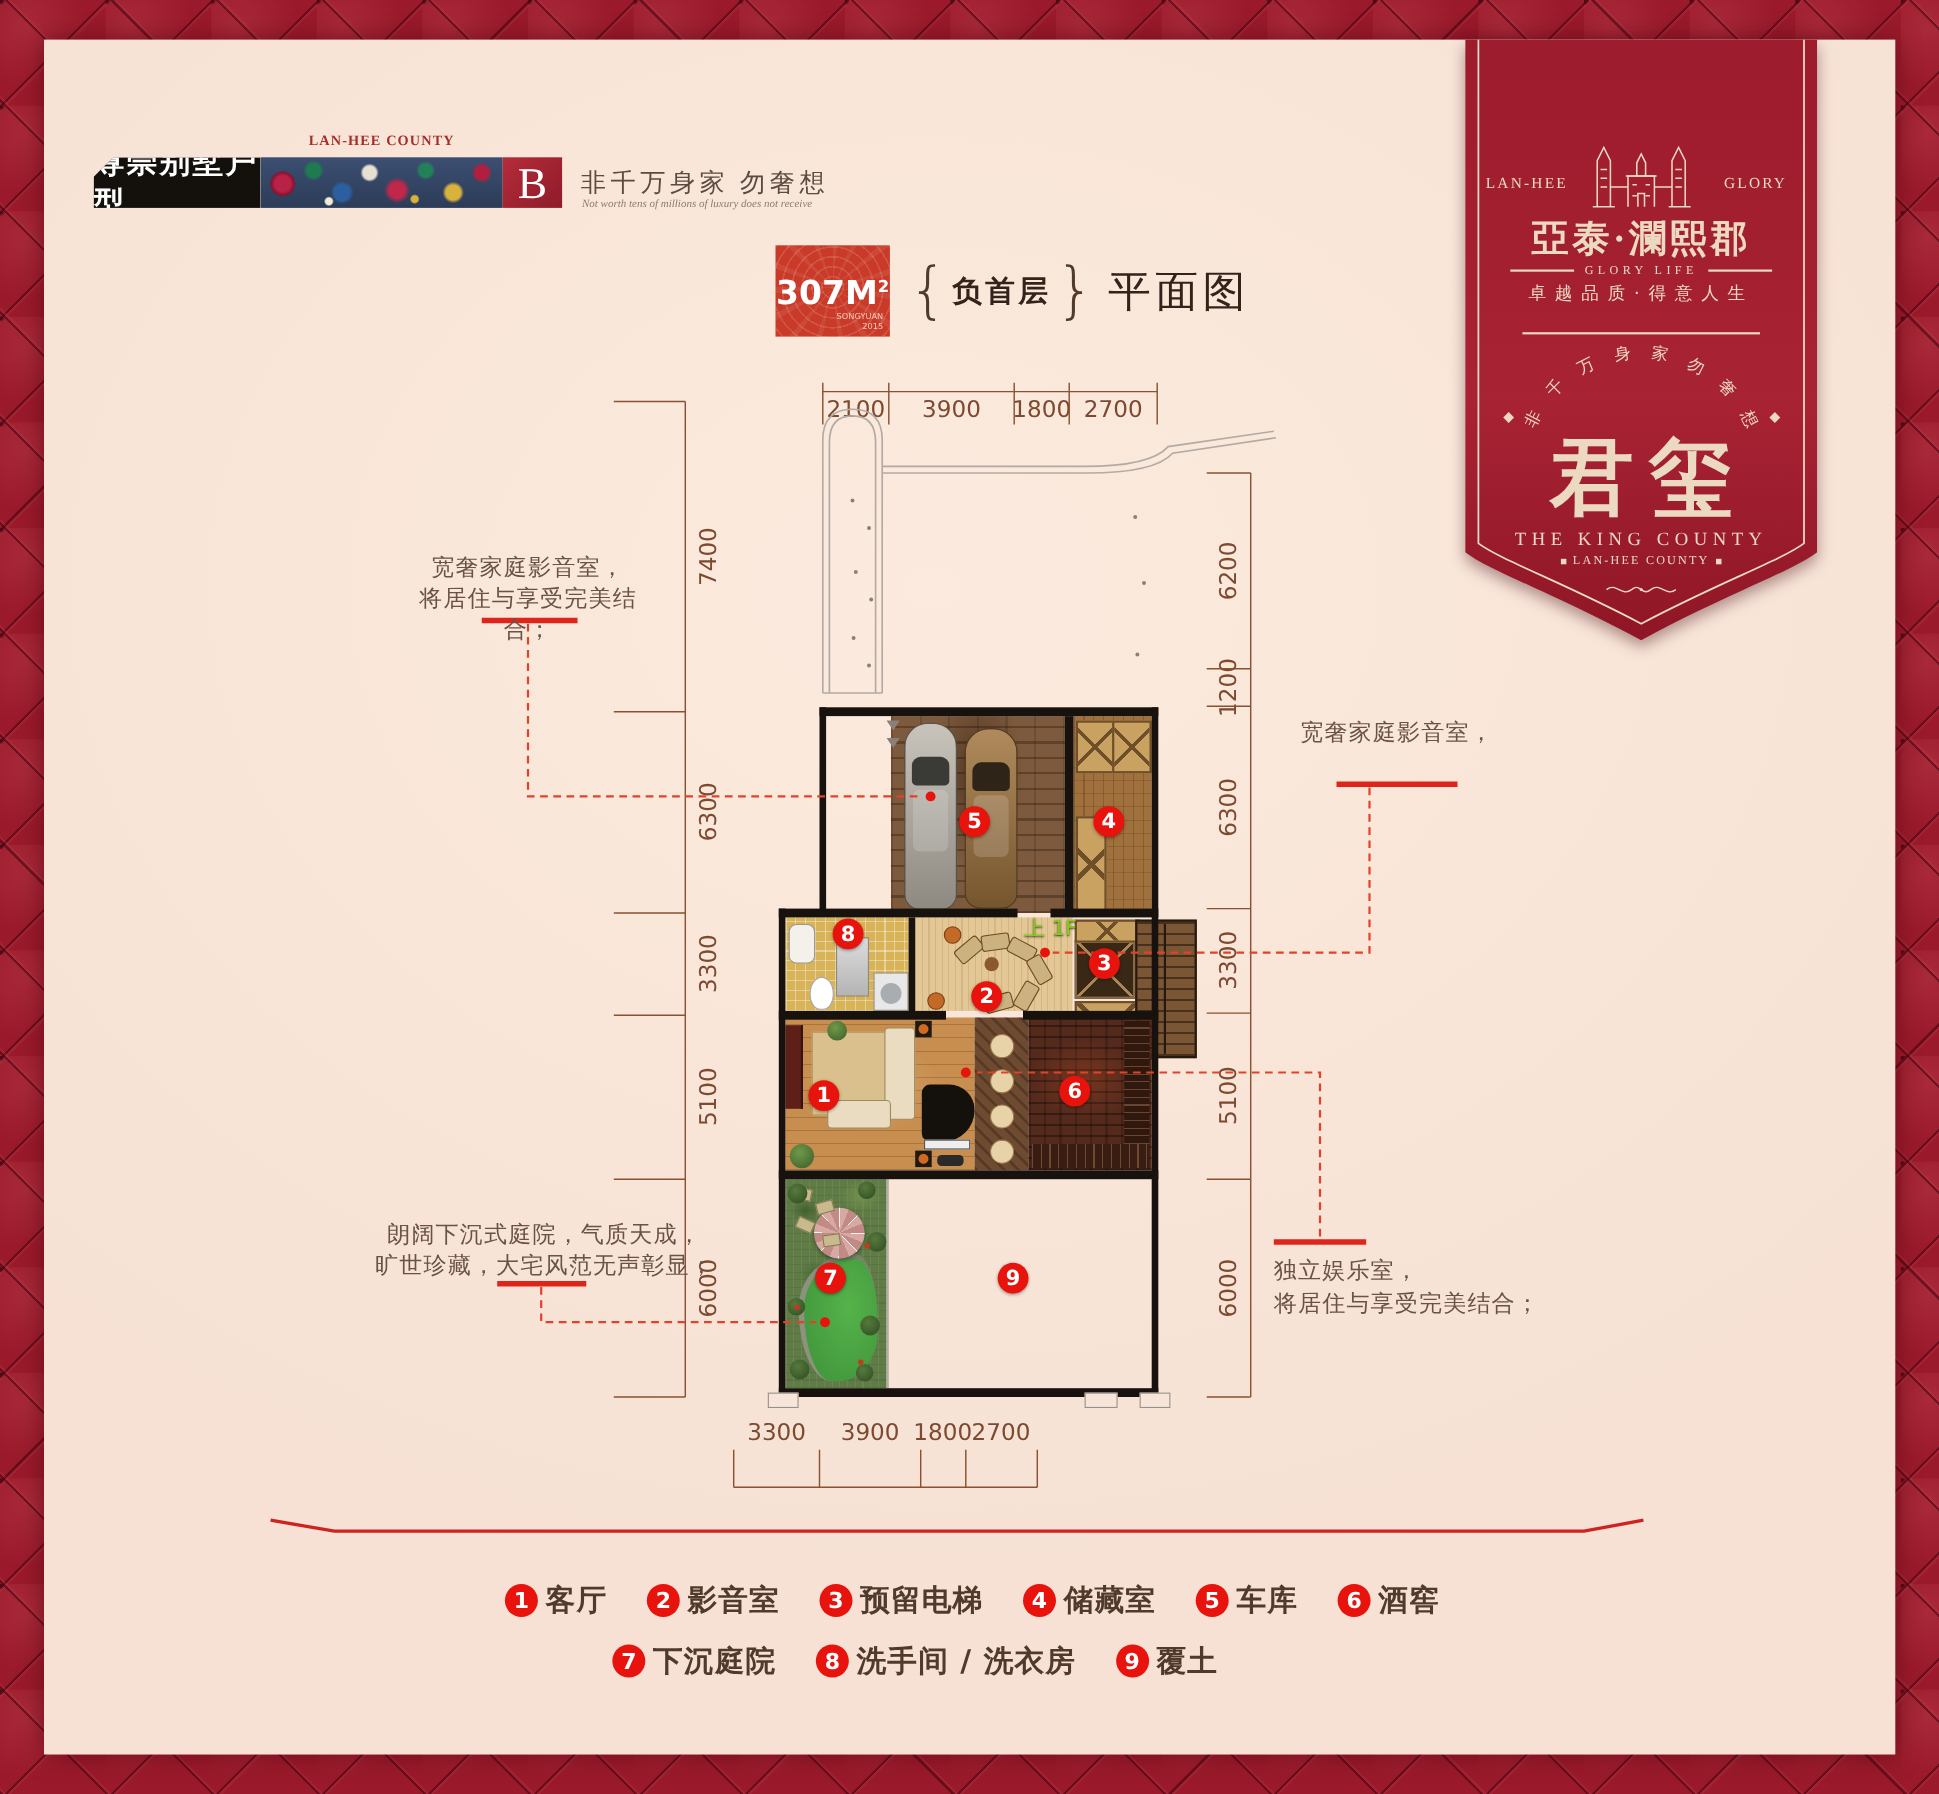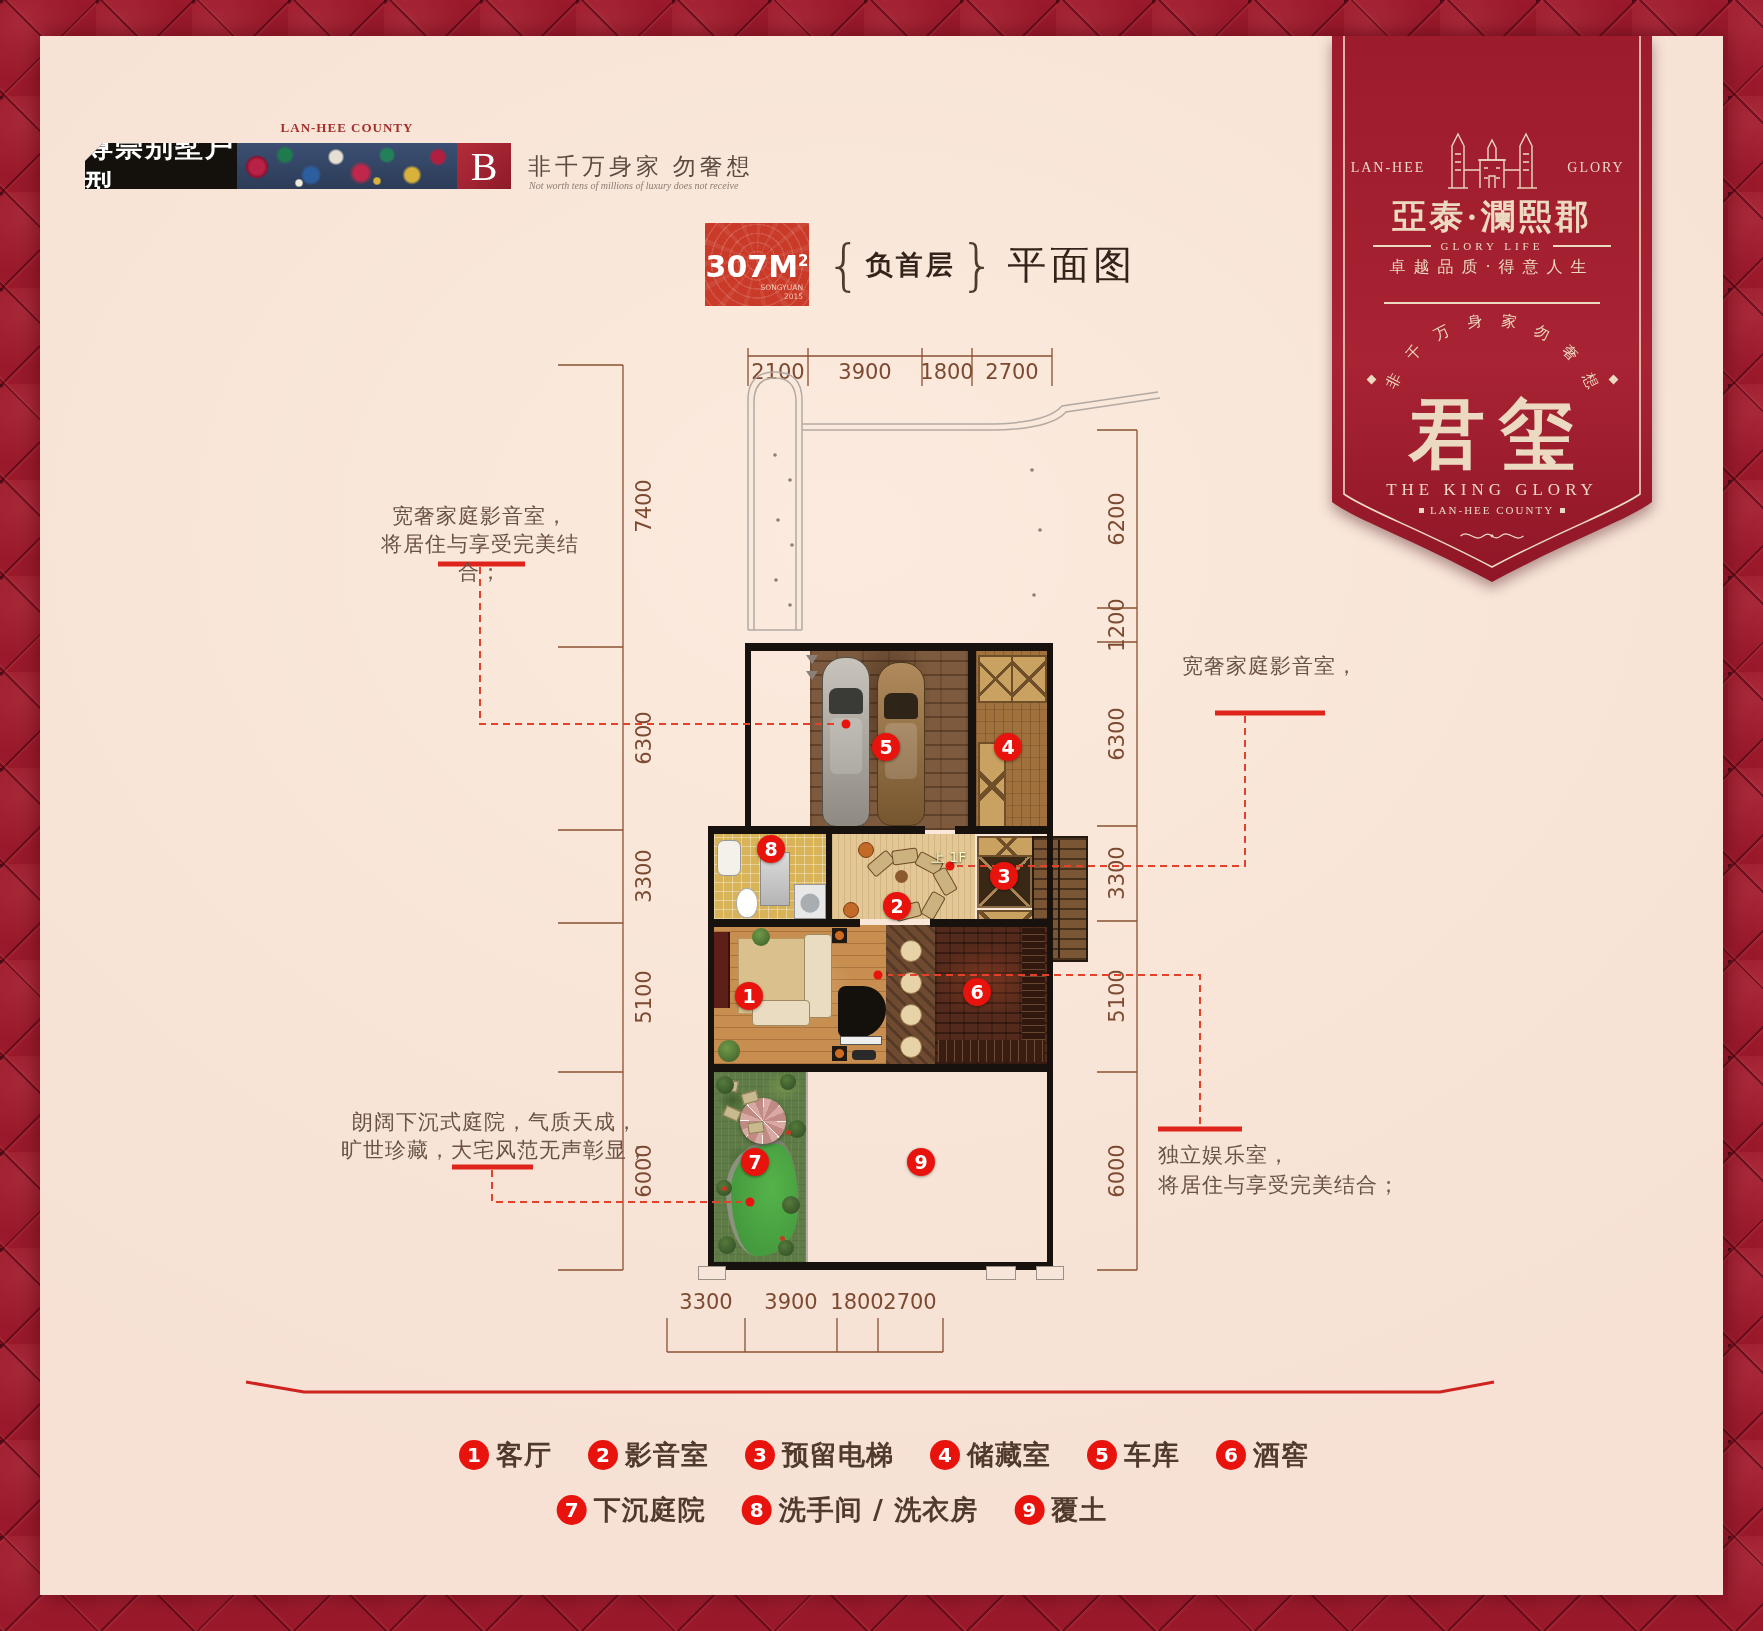--- a/index.html
+++ b/index.html
@@ -169,21 +169,21 @@
   #umbrella{left:740px;top:1098px;width:46px;height:46px;border-radius:50%;
     background:repeating-conic-gradient(#d8a9a2 0 22deg,#c28a84 22deg 45deg);
     box-shadow:0 2px 4px rgba(0,0,0,.35);}
   #umbrella::after{content:"";position:absolute;inset:0;border-radius:50%;
     background:repeating-conic-gradient(rgba(255,255,255,.85) 0 2deg, rgba(0,0,0,0) 2deg 45deg);}
   .stone{position:absolute;width:14px;height:9px;background:#c9b98e;border:1px solid #8a7a52;}
   .bush{position:absolute;border-radius:50%;background:radial-gradient(circle at 40% 35%,#557a3c,#2f4a22);}
   .flower{position:absolute;width:5px;height:5px;border-radius:50%;background:#c23a1f;}
   #r-nine{left:806px;top:1072px;width:241px;height:190px;border-left:2px solid #b5aca2;}
   .ft{position:absolute;height:12px;background:#f8e5d9;border:1.5px solid #9a9088;}
-  #stair-label{left:931px;top:849px;color:#fef9c3;font-size:14px;text-shadow:0 1px 2px rgba(0,0,0,.8);}
+  #stair-label{left:931px;top:831px;color:#84cc16;font-size:19px;text-shadow:0 1px 2px rgba(0,0,0,.8);}
   
   .mk{position:absolute;width:28px;height:28px;border-radius:50%;background:#e8130d;color:#fff;
     font-weight:bold;font-size:19px;display:flex;align-items:center;justify-content:center;
     box-shadow:0 1px 3px rgba(0,0,0,.4);z-index:7;}
   
   .anno{position:absolute;color:#6a5245;font-size:21px;letter-spacing:1px;z-index:7;}
   #anno-garage{left:360px;top:502px;width:240px;text-align:center;line-height:28px;}
   #anno-media{left:1130px;top:652px;width:280px;text-align:center;line-height:29px;}
   #anno-court{left:340px;top:1108px;width:310px;text-align:center;line-height:28px;}
   #anno-ent{left:1158px;top:1140px;width:260px;text-align:left;line-height:30px;}
@@ -263,21 +263,21 @@
   <span class="arc-ch" style="left:82px;top:317px;transform:translate(-50%,-50%) rotate(-45deg);">千</span>
   <span class="arc-ch" style="left:110px;top:297px;transform:translate(-50%,-50%) rotate(-27deg);">万</span>
   <span class="arc-ch" style="left:143px;top:286px;transform:translate(-50%,-50%) rotate(-9deg);">身</span>
   <span class="arc-ch" style="left:177px;top:286px;transform:translate(-50%,-50%) rotate(9deg);">家</span>
   <span class="arc-ch" style="left:210px;top:297px;transform:translate(-50%,-50%) rotate(27deg);">勿</span>
   <span class="arc-ch" style="left:238px;top:317px;transform:translate(-50%,-50%) rotate(45deg);">奢</span>
   <span class="arc-ch" style="left:258px;top:345px;transform:translate(-50%,-50%) rotate(63deg);">想</span>
   <span class="arc-dia" style="left:36px;top:340px;"></span>
   <span class="arc-dia" style="left:278px;top:340px;"></span>
   <div id="bn-logo" class="bn">君玺</div>
-  <div id="bn-logo-en" class="bn">THE KING GLORY</div>
+  <div id="bn-logo-en" class="bn">THE KING COUNTY</div>
   <div id="bn-logo-sub" class="bn">
     <span class="sub-sq"></span>
     <span>LAN-HEE COUNTY</span>
     <span class="sub-sq"></span>
   </div>
   <svg id="bn-flourish" class="bn" width="70" height="16" viewBox="0 0 80 16">
     <path d="M4,8 C14,0 20,16 30,8 C34,5 36,5 40,8 C44,11 46,11 50,8 C60,0 66,16 76,8" fill="none" stroke="#ecd9c2" stroke-width="1.4"></path>
     <circle cx="40" cy="8" r="1.6" fill="#ecd9c2"></circle>
   </svg>
 </div>

